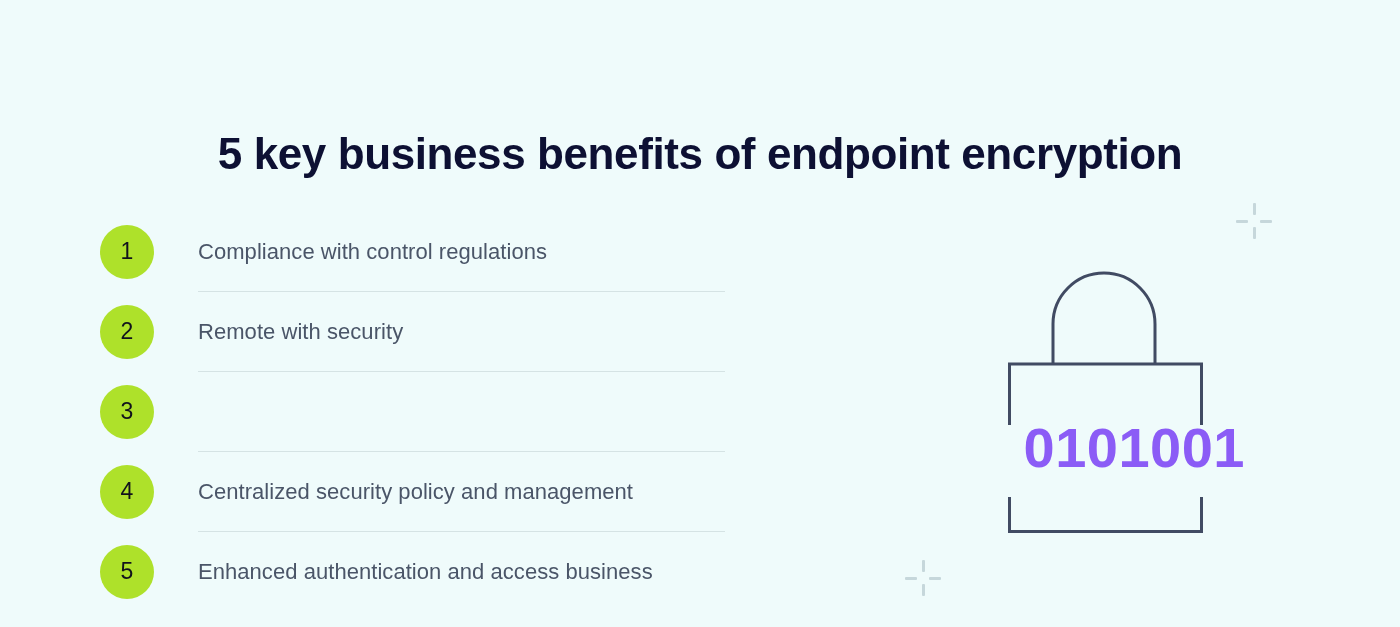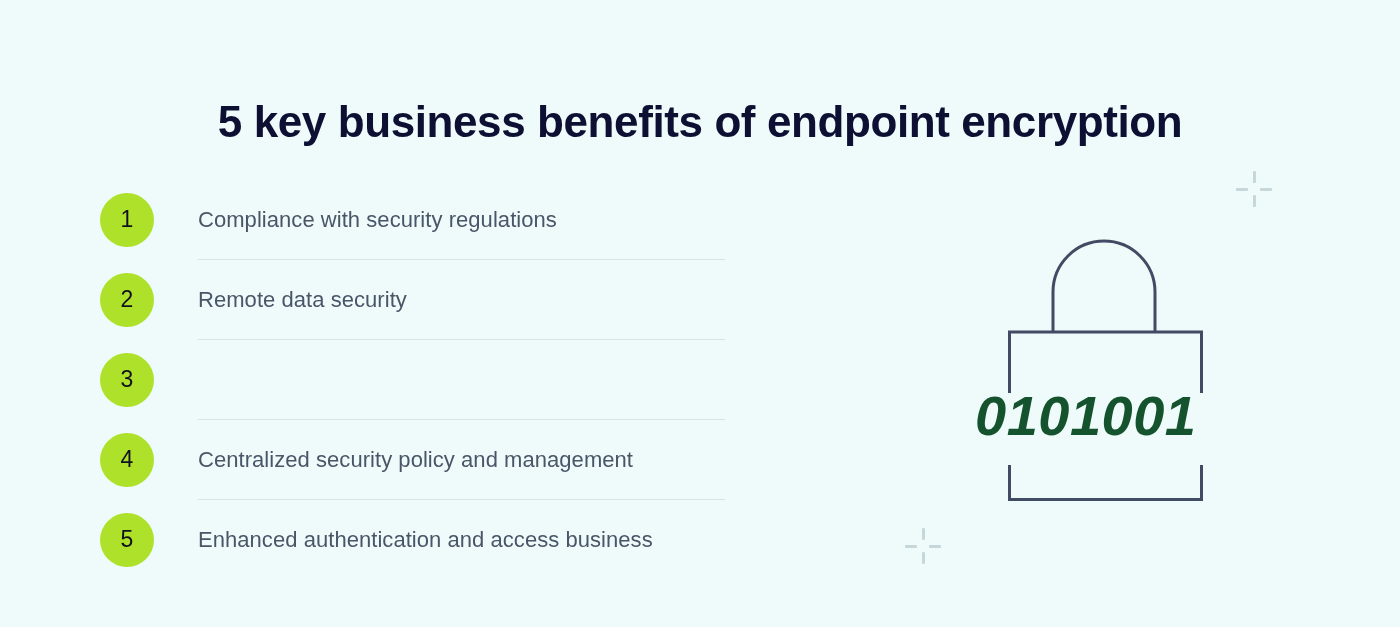--- a/index.html
+++ b/index.html
@@ -14,20 +14,21 @@
     background: #effbfb;
     font-family: "Liberation Sans", sans-serif;
     -webkit-font-smoothing: antialiased;
   }
 
   .infographic {
     position: relative;
     width: 1400px;
     height: 510px;
     background: #effbfb;
+    margin-top: 32px;
   }
 
   
   .page-title {
     position: absolute;
     left: 0;
     top: 62px;
     width: 1400px;
     text-align: center;
     font-size: 44px;
@@ -110,28 +111,27 @@
     left: 0;
     top: 0;
     display: block;
   }
 
   .binary-text {
     position: absolute;
     left: 0;
     top: 170px;
     width: 270px;
-    text-align: left;
+    text-align: right;
     font-size: 56px;
     line-height: 62px;
     font-weight: 700;
     letter-spacing: 0.5px;
-    color: #14532d;
+    color: #8b5cf6;
     white-space: nowrap;
-    font-style: italic;
   }
 
   
   .sparkle {
     position: absolute;
     width: 40px;
     height: 40px;
   }
   .sparkle span {
     position: absolute;
@@ -177,29 +177,29 @@
 
 <div class="infographic">
 
   <h1 class="page-title">5 key business benefits of endpoint encryption</h1>
 
   <div class="benefits-list">
 
     <div class="benefit-row">
       <div class="benefit-main">
         <div class="badge">1</div>
-        <div class="benefit-label">Compliance with security regulations</div>
+        <div class="benefit-label">Compliance with control regulations</div>
       </div>
       <div class="benefit-divider"></div>
     </div>
 
     <div class="benefit-row">
       <div class="benefit-main">
         <div class="badge">2</div>
-        <div class="benefit-label">Remote data security</div>
+        <div class="benefit-label">Remote with security</div>
       </div>
       <div class="benefit-divider"></div>
     </div>
 
     <div class="benefit-row">
       <div class="benefit-main">
         <div class="badge">3</div>
       </div>
       <div class="benefit-divider"></div>
     </div>

